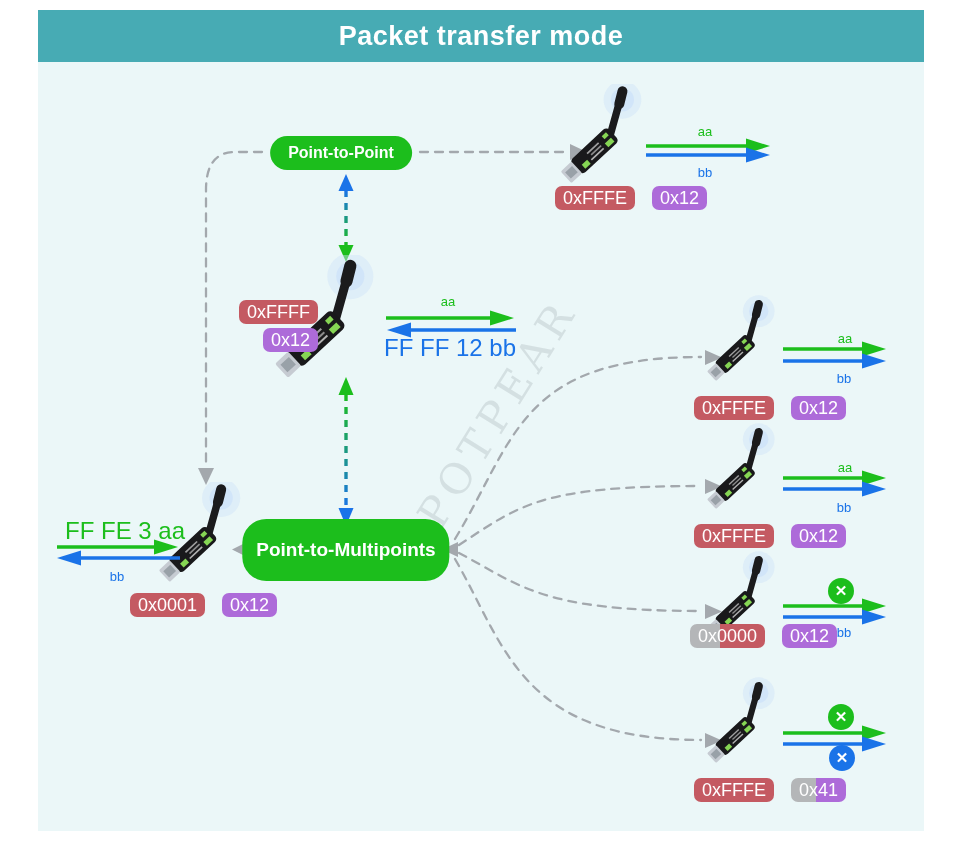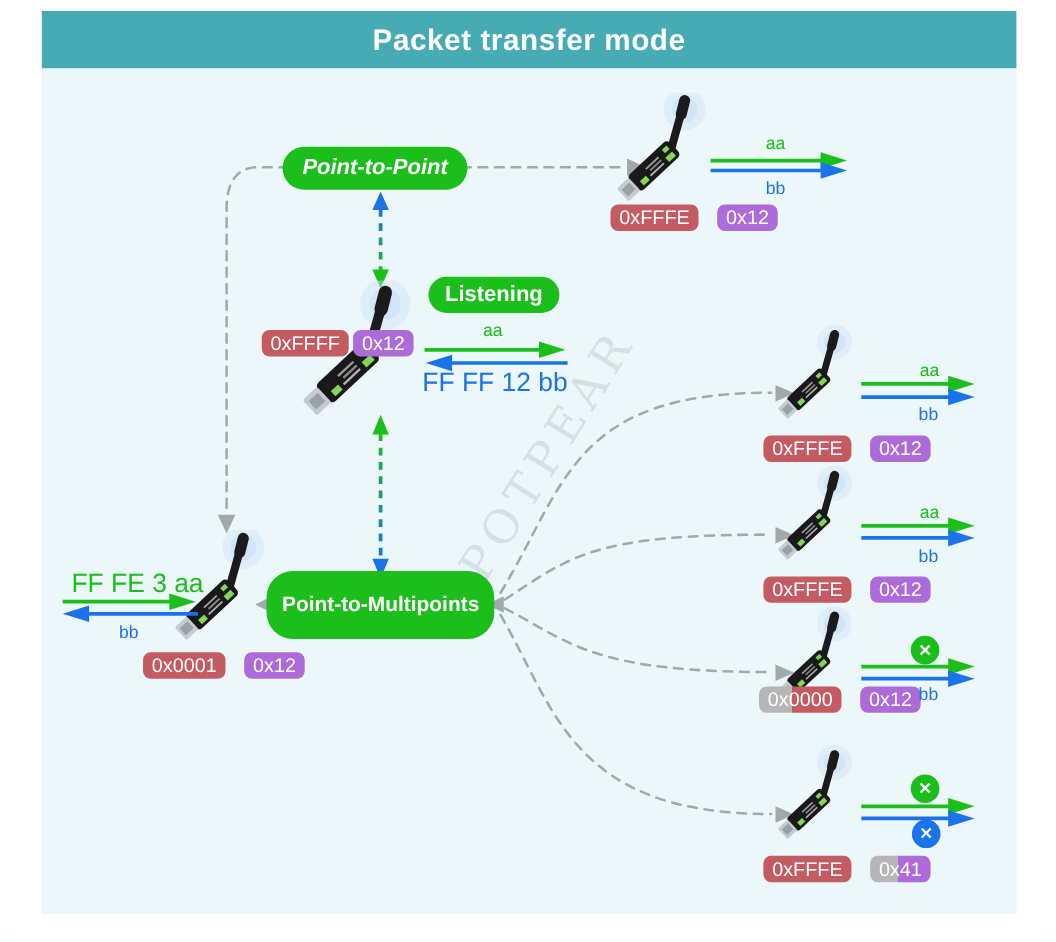--- a/index.html
+++ b/index.html
@@ -14,32 +14,32 @@
     display:flex;align-items:center;justify-content:center;}
   .titlebar span{color:#fff;font-size:27px;font-weight:600;letter-spacing:.5px;}
   .watermark{position:absolute;left:488px;top:428px;transform:translate(-50%,-50%) rotate(-58deg);
     font-family:"DejaVu Serif",serif;font-size:42px;letter-spacing:7px;color:rgba(110,120,125,.18);
     white-space:nowrap;pointer-events:none;}
   svg.overlay{position:absolute;left:0;top:0;width:960px;height:856px;}
   .mode-pill{position:absolute;transform:translate(-50%,-50%);color:#fff;font-weight:700;
     white-space:nowrap;border-radius:24px;text-align:center;}
   .mode-pill.green{background:var(--green);}
   .mode-pill.blue{background:var(--blue);}
-  .mp-lg{font-size:20px;padding:8px 18px;font-style:italic;}
+  .mp-lg{font-size:16px;padding:8px 18px;}
   .mp-md{font-size:20px;padding:5px 15px;}
   .mp-sm{font-size:19px;padding:20px 14px;}
   .pill-row{position:absolute;display:flex;gap:17px;}
-  .pill-col{position:absolute;display:flex;flex-direction:row;align-items:flex-end;gap:4px;}
+  .pill-col{position:absolute;display:flex;flex-direction:column;align-items:flex-end;gap:4px;}
   .pill{color:#fff;font-size:18px;line-height:20px;padding:2px 8px;border-radius:7px;white-space:nowrap;}
   .pill.red{background:var(--red);}
   .pill.purple{background:var(--purple);}
   .pill.gray{background:var(--gray);}
   .pill.split-red{background:linear-gradient(90deg,#B4B6B8 0 40%,var(--red) 40%);}
   .pill.split-purple{background:linear-gradient(90deg,#B4B6B8 0 46%,var(--purple) 46%);}
-  .lbl{position:absolute;transform:translate(-50%,-50%);white-space:nowrap;font-size:16px;}
+  .lbl{position:absolute;transform:translate(-50%,-50%);white-space:nowrap;font-size:13px;}
   .lbl.green{color:var(--green);}
   .lbl.blue{color:var(--blue);}
   .lbl.big{font-size:24px;}
   .xbadge{position:absolute;width:26px;height:26px;border-radius:50%;transform:translate(-50%,-50%);
     display:flex;align-items:center;justify-content:center;color:#fff;font-size:15px;font-weight:700;}
   .xbadge.green{background:var(--green);}
   .xbadge.blue{background:var(--blue);}
 </style>
 </head>
 <body>
@@ -193,21 +193,20 @@
         </g>
       <polygon points="862,725.5 862,740.5 886,733" fill="var(--green)"></polygon>
       <g stroke="var(--blue)">
           <line x1="783" y1="744" x2="863" y2="744"></line>
         </g>
       <polygon points="862,736.5 862,751.5 886,744" fill="var(--blue)"></polygon>
     </g>
   </svg>
 
   <div class="mode-pill green mp-lg" style="left:341px;top:153px">Point-to-Point</div>
-  <div class="mode-pill green mp-md" style="left:449px;top:268px">Listening</div>
   <div class="mode-pill green mp-sm" style="left:346px;top:550px">Point-to-Multipoints</div>
 
   <div class="pill-row" style="left:555px;top:186px">
     <span class="pill red">0xFFFE</span>
     <span class="pill purple">0x12</span>
   </div>
 
   <div class="pill-col" style="left:238px;top:300px;width:80px">
     <span class="pill red">0xFFFF</span>
     <span class="pill purple">0x12</span>

